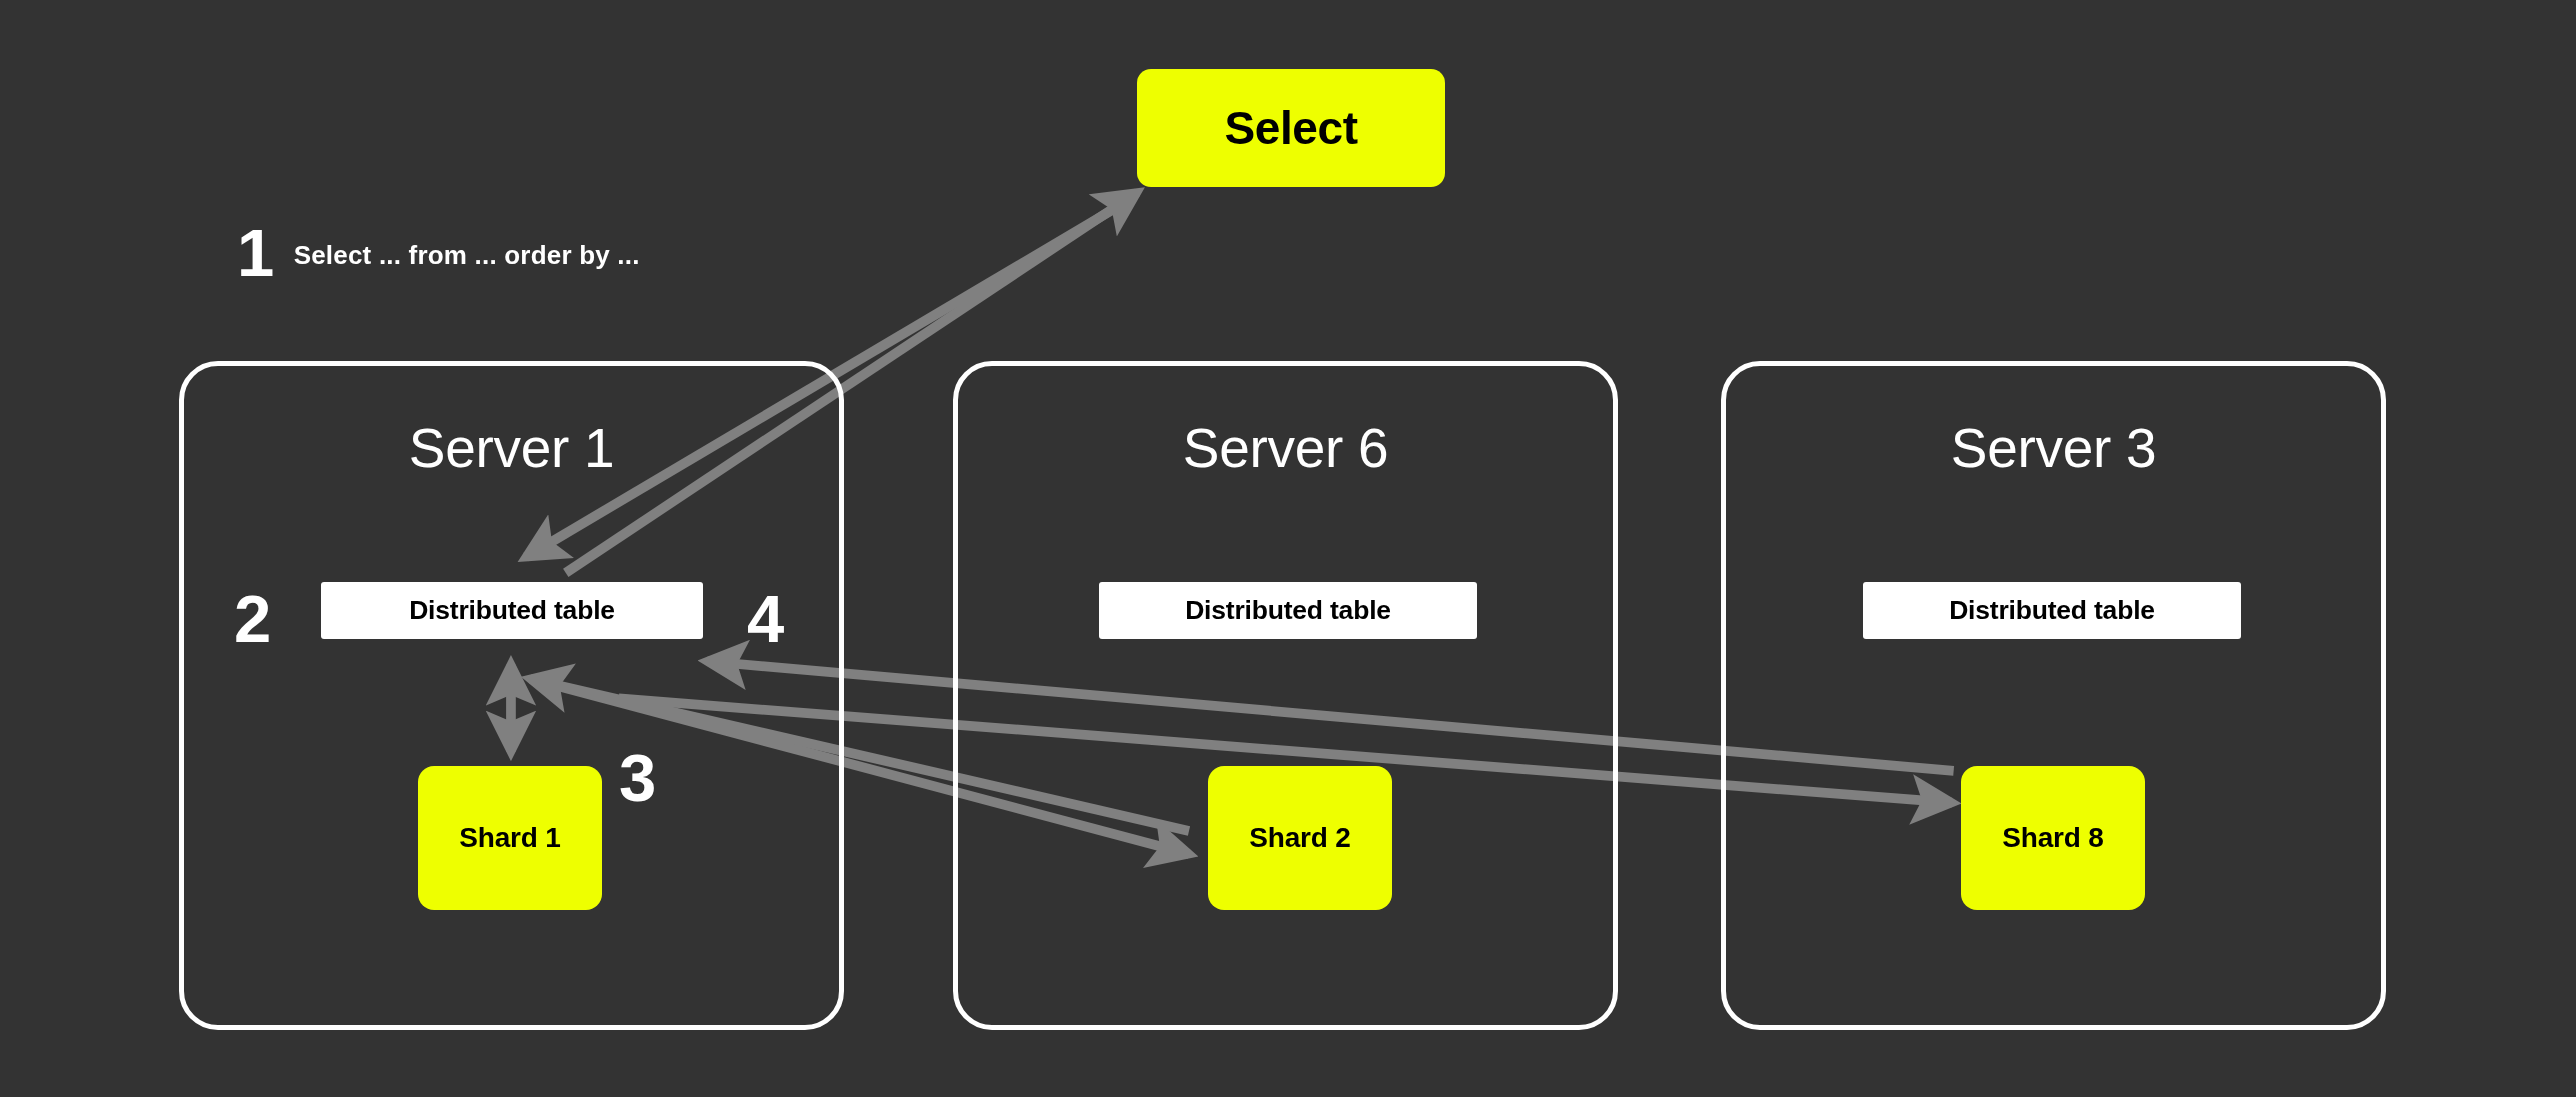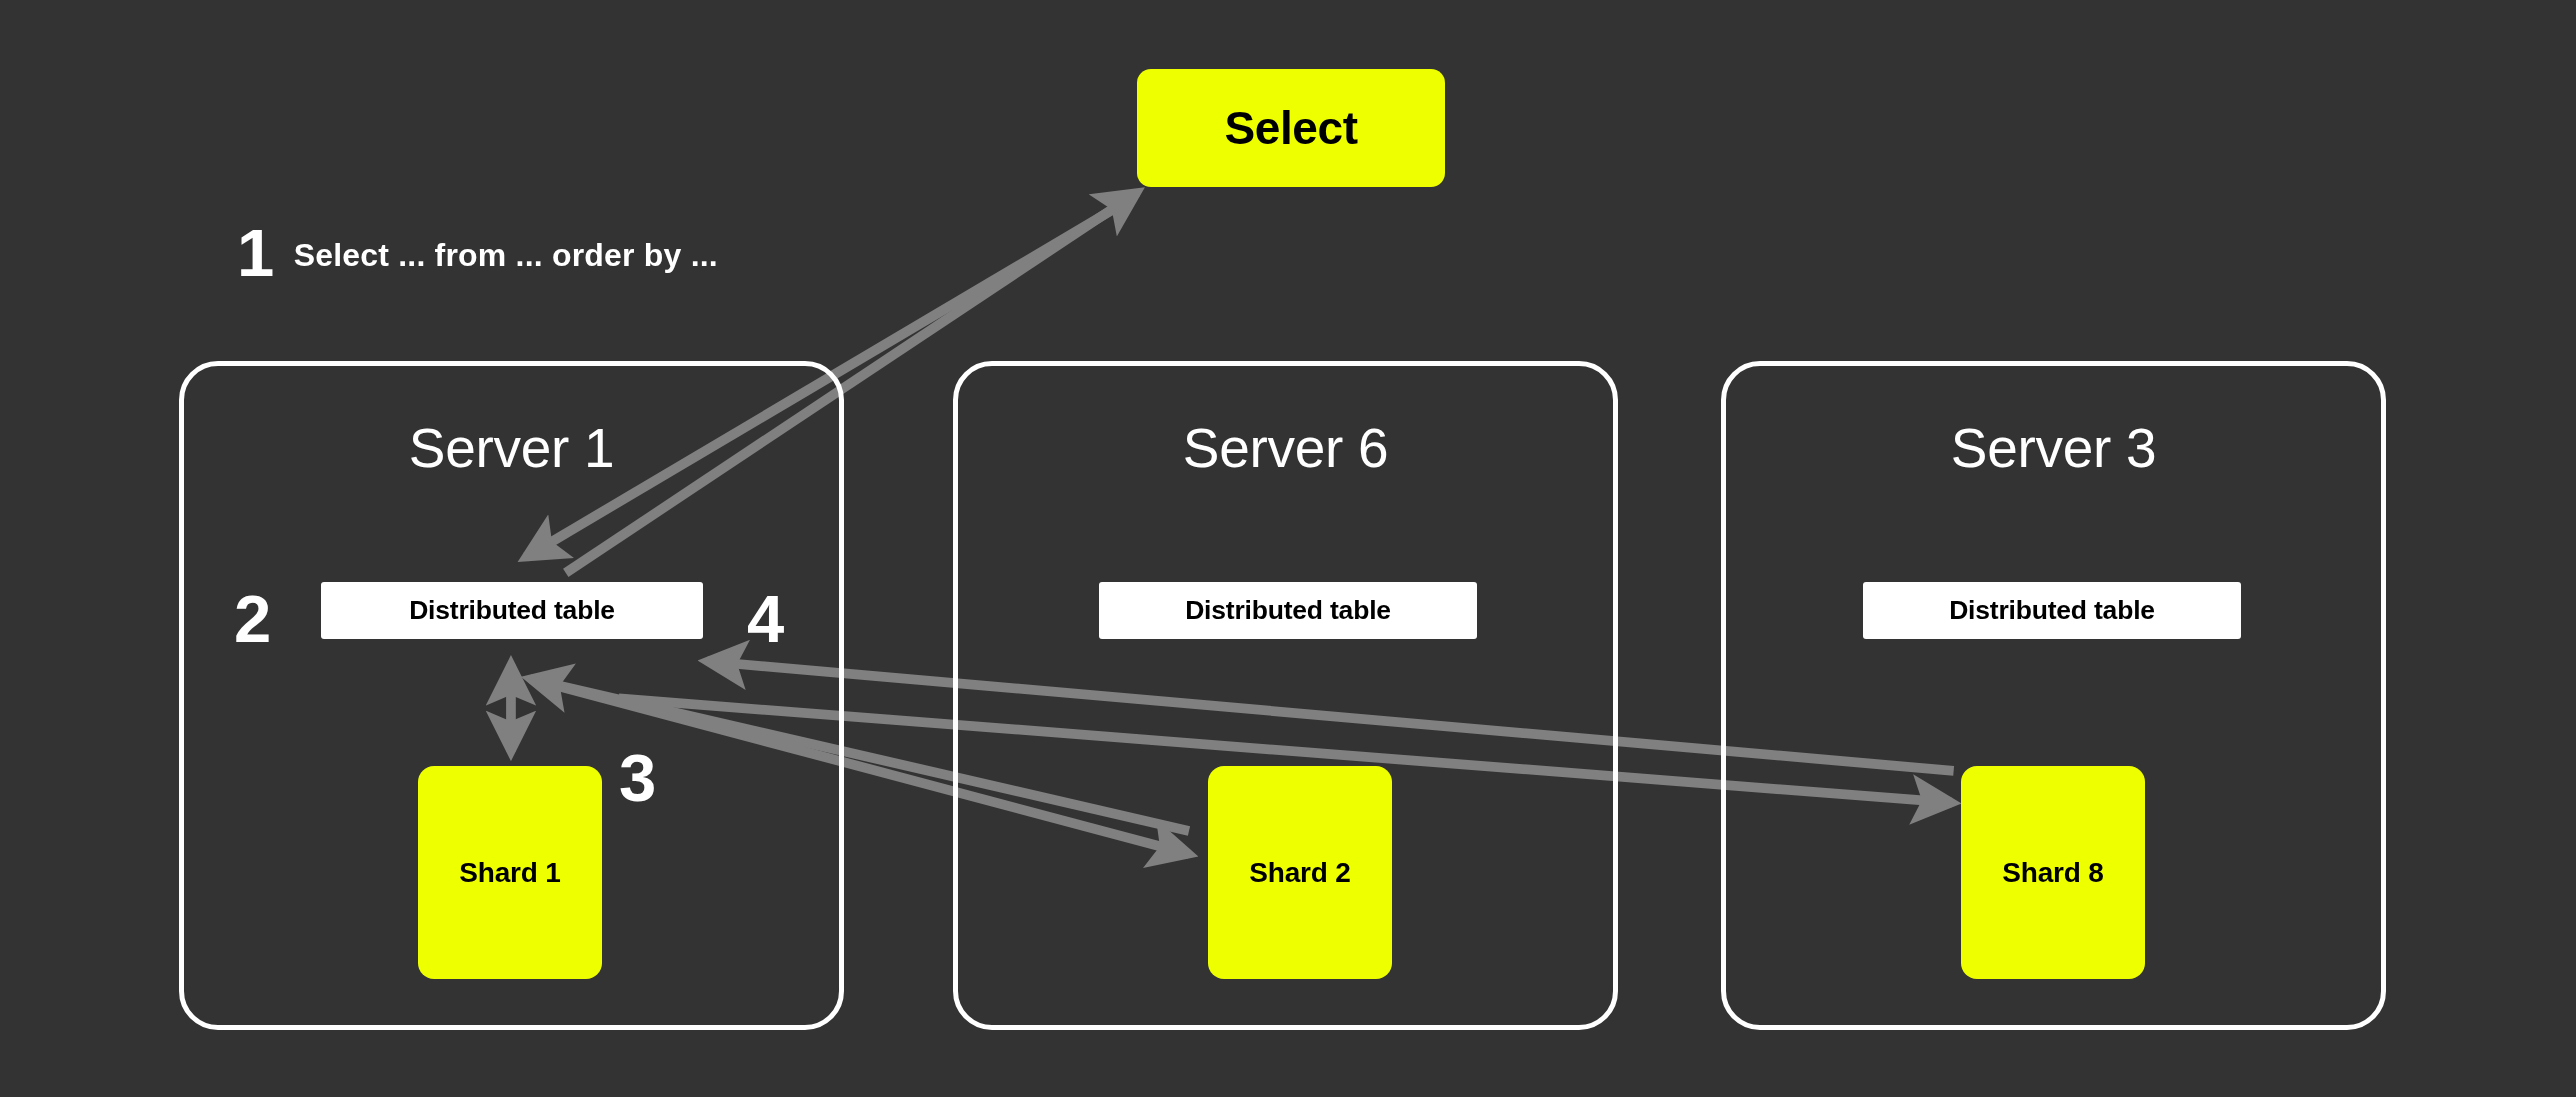--- a/index.html
+++ b/index.html
@@ -47,21 +47,21 @@
     gap: 19.4px;
   }
   .step1 .num {
     color: #FFFFFF;
     font-size: 67px;
     font-weight: 700;
     line-height: 1;
   }
   .step1 .txt {
     color: #FFFFFF;
-    font-size: 32px;
+    font-size: 26px;
     font-weight: 700;
     line-height: 1;
     letter-spacing: 0.2px;
     padding-top: 5.3px;
   }
 
   
   .server-panel {
     position: absolute;
     top: 361px;
@@ -108,21 +108,21 @@
   #dist-0 { left: 321px;  top: 582px; width: 382px; }
   #dist-1 { left: 1099px; top: 582px; width: 378px; }
   #dist-2 { left: 1863px; top: 582px; width: 378px; }
 
   
   .shard-box {
     position: absolute;
     background: #EEFF00;
     border-radius: 16px;
     width: 184px;
-    height: 213px;
+    height: 144px;
     display: flex;
     align-items: center;
     justify-content: center;
   }
   .shard-box .shard-label {
     color: #000000;
     font-size: 28px;
     font-weight: 700;
     line-height: 1;
     letter-spacing: -0.2px;

